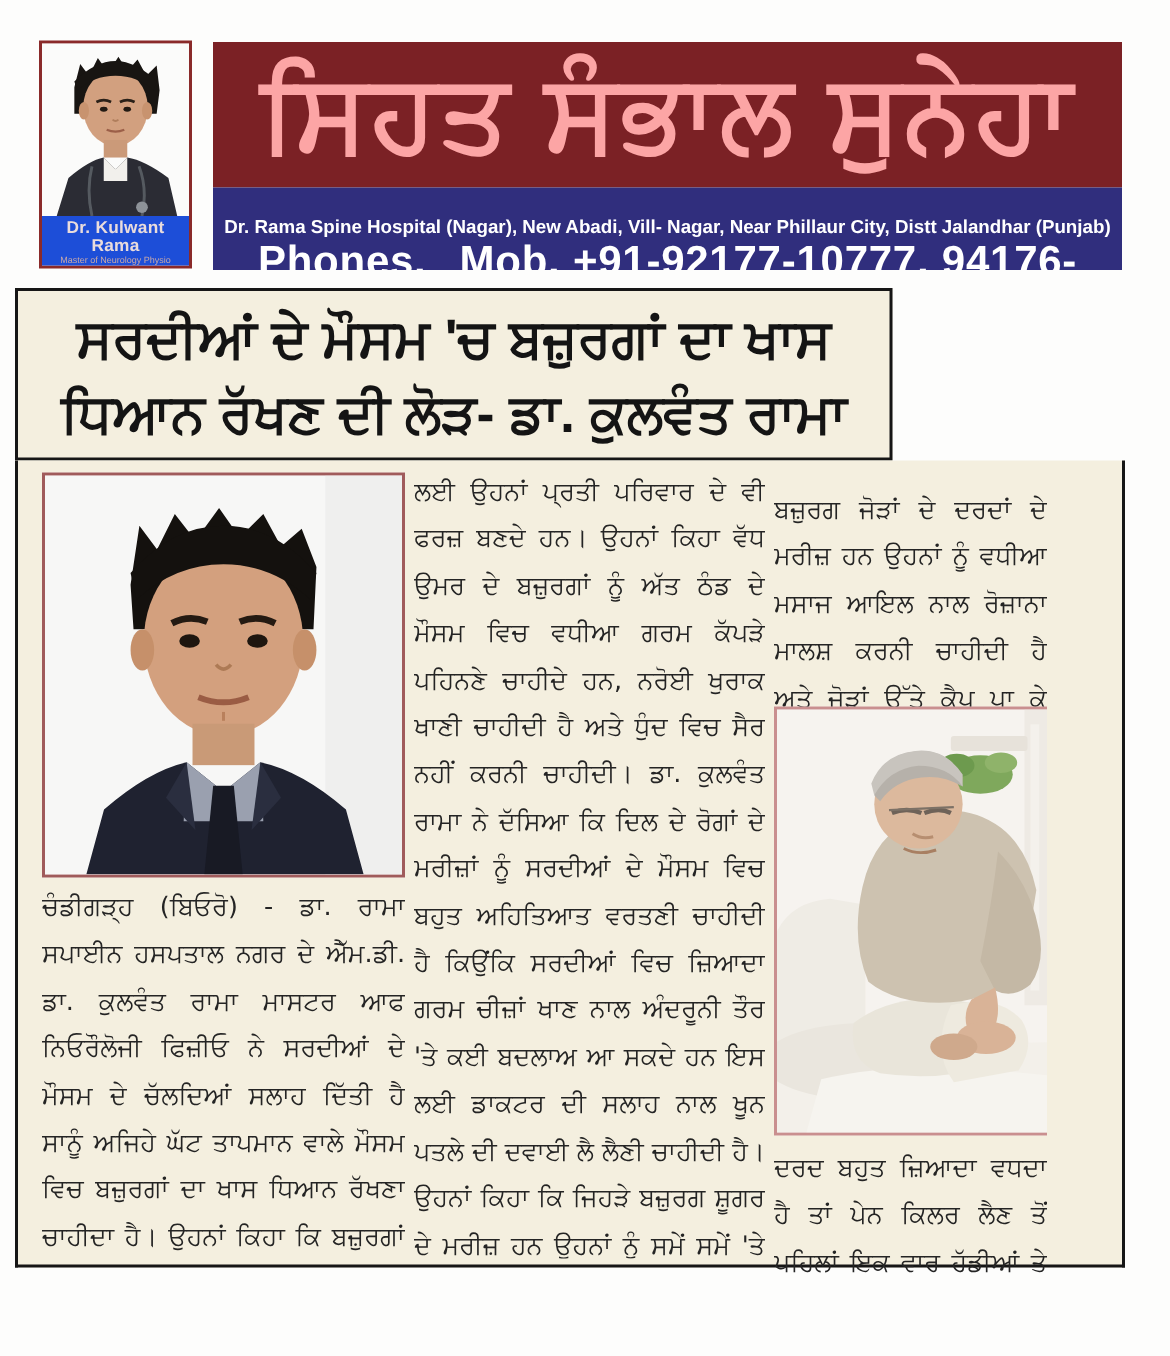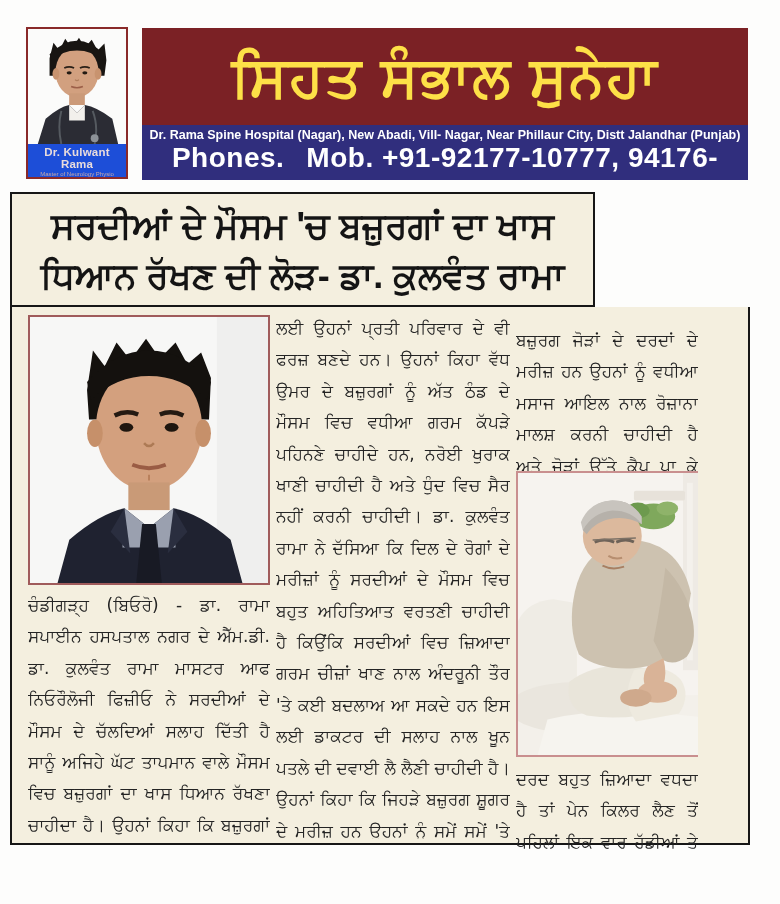--- a/index.html
+++ b/index.html
@@ -10,23 +10,23 @@
   
   .mast-photo { position:absolute; left:26px; top:27px; width:102px; height:152px;
     border:2px solid #8a2a2a; background:#fdfdfd; display:flex; flex-direction:column; }
   .mast-photo svg { display:block; width:100%; height:118px; }
   .mast-caption { flex:1; background:#1d4ed8; color:#e9dcdc; text-align:center; padding-top:2px; }
   .mast-caption .nm { font-size:11.5px; font-weight:bold; letter-spacing:.2px; }
   .mast-caption .sub { font-size:6px; color:#c9a8a8; margin-top:1px; }
 
   .mast-right { position:absolute; left:142px; top:28px; width:606px; height:152px; }
   .mast-title-box { height:97px; background:#7b2125; display:flex; align-items:center; justify-content:center; }
-  .mast-title { color:#fde047; font-size:56px; font-weight:bold; letter-spacing:2px; white-space:nowrap; }
+  .mast-title { color:#fca5a5; font-size:72px; font-weight:bold; letter-spacing:2px; white-space:nowrap; }
   .mast-contact { height:55px; background:#302e7d; color:#fff; text-align:center; overflow:hidden; }
-  .mast-address { font-size:12.5px; font-weight:bold; margin-top:3px; white-space:nowrap; }
+  .mast-address { font-size:12.5px; font-weight:bold; margin-top:19px; white-space:nowrap; }
   .mast-phones { font-size:28px; font-weight:bold; letter-spacing:.5px; margin-top:0; }
   .mast-phones .plabel { margin-right:22px; }
 
   
   .headline-box { position:absolute; left:10px; top:192px; width:585px; height:115px;
     background:#f4efdf; border:2.5px solid #161616; text-align:center;
     font-weight:bold; color:#141414; font-size:36px; line-height:50px; padding-top:7px; }
 
   
   .body-box { position:absolute; left:10px; top:307px; width:740px; height:538px;

